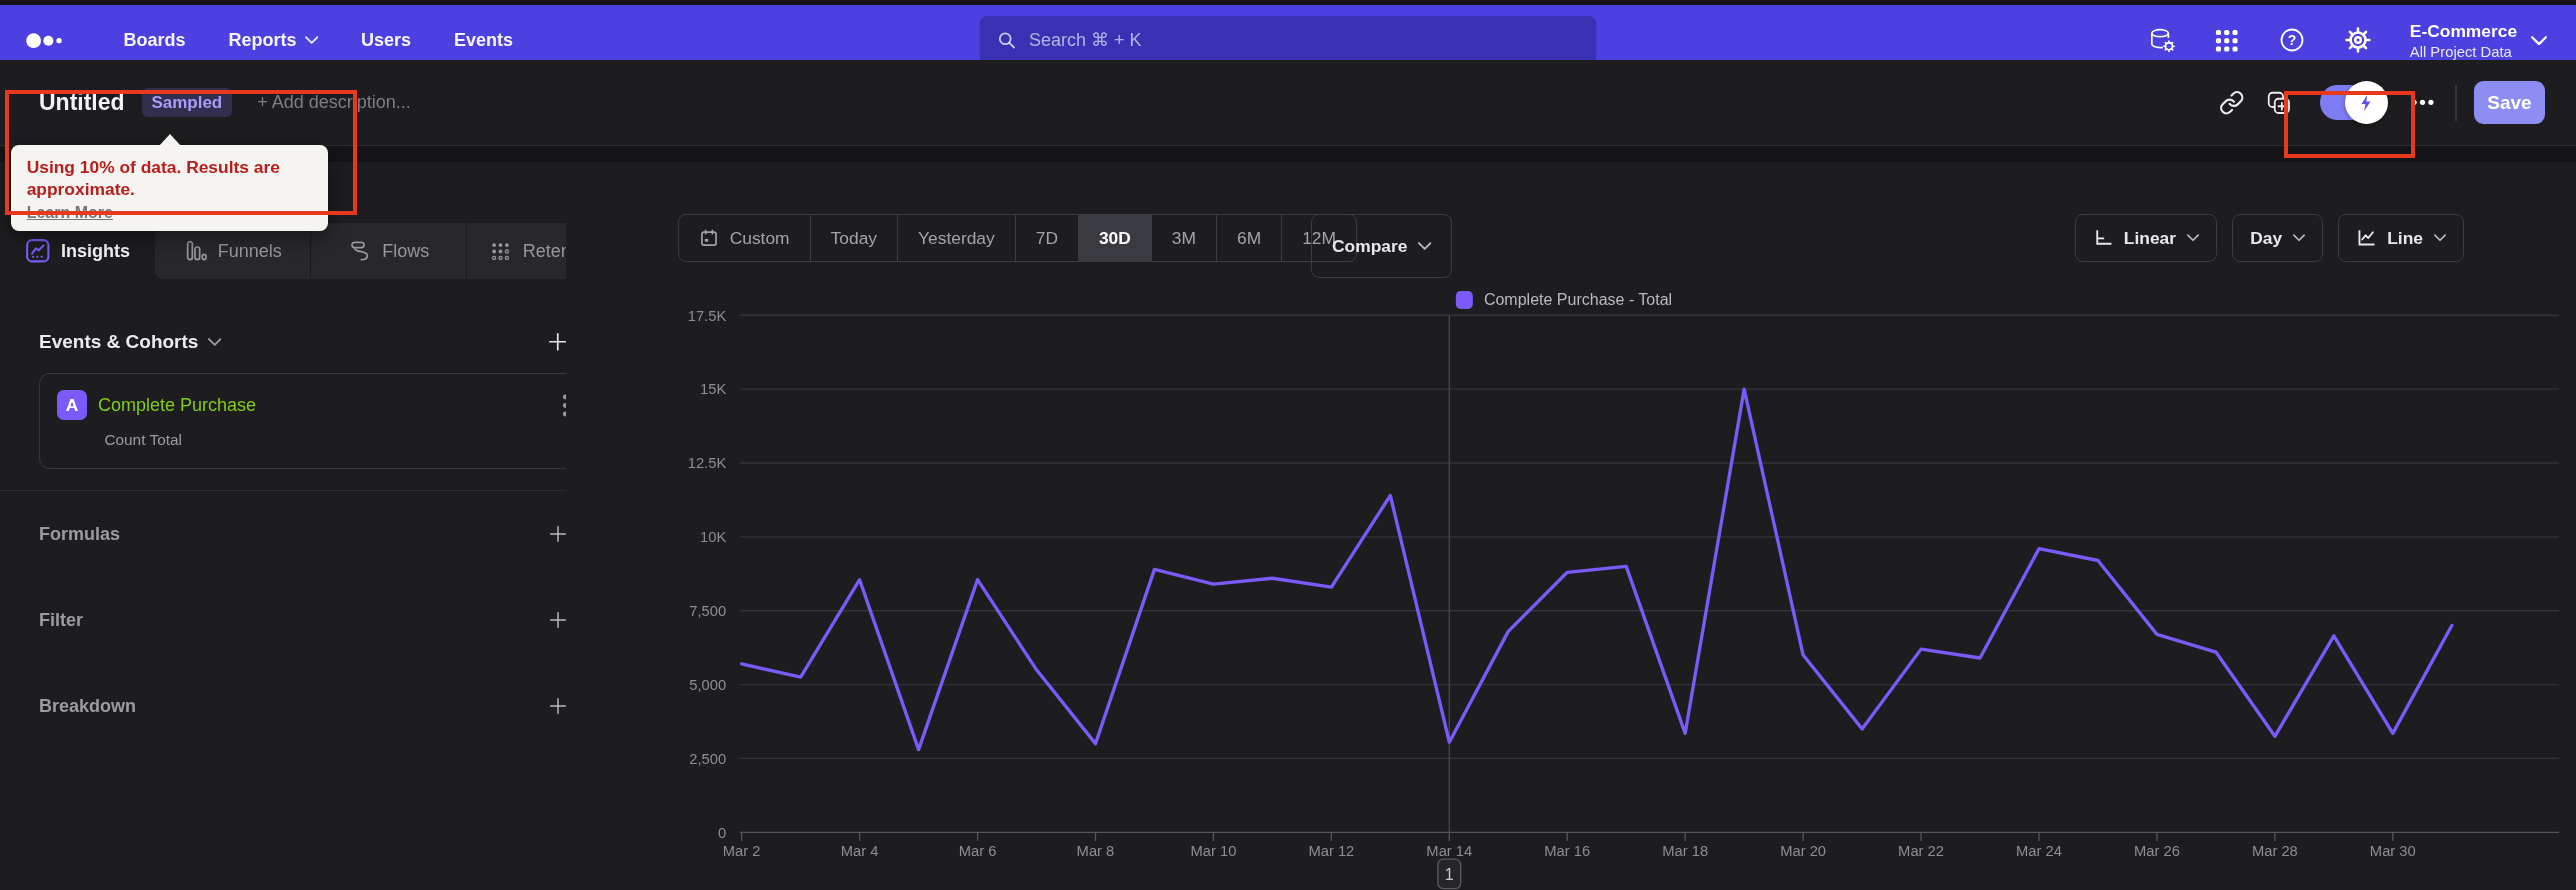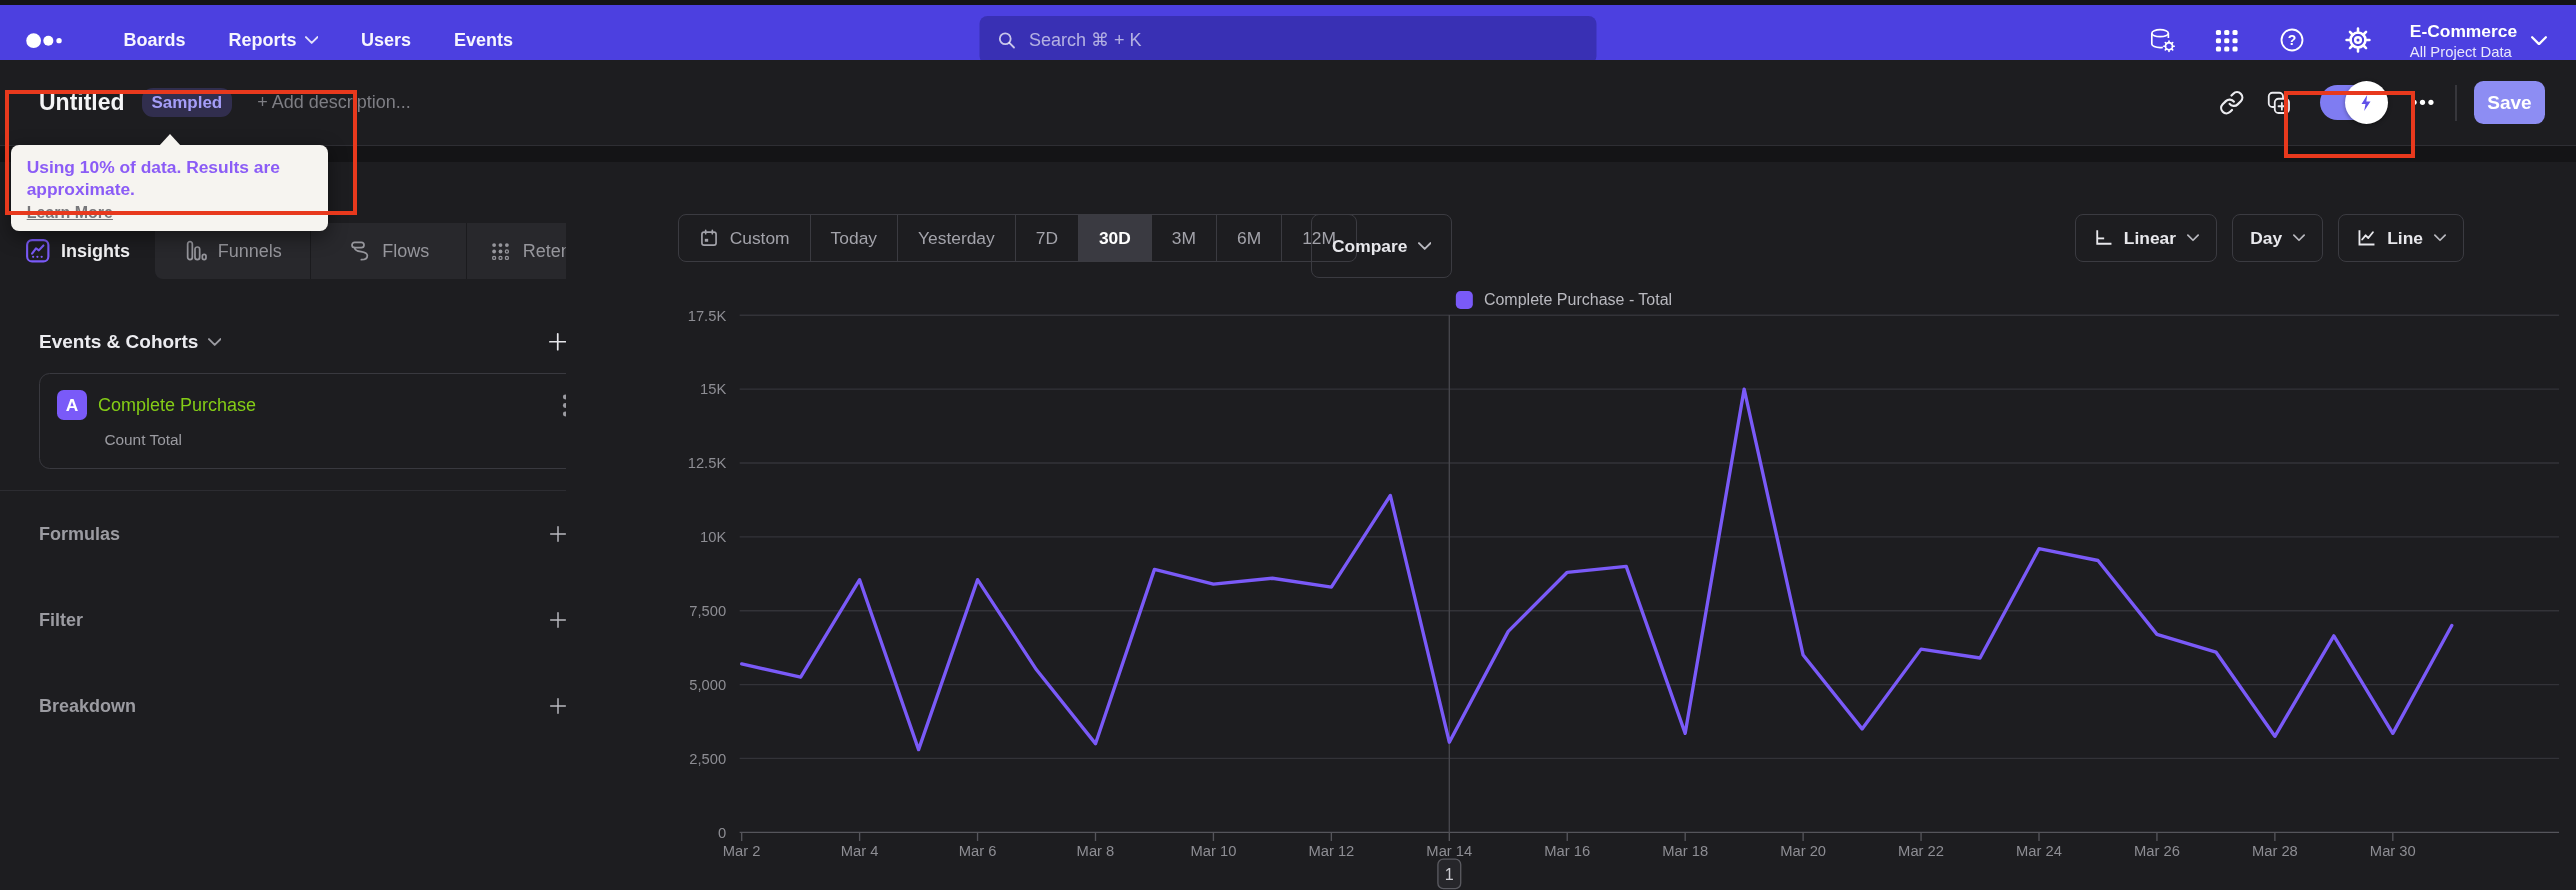--- a/index.html
+++ b/index.html
@@ -17,33 +17,33 @@
   .nav-right { margin-left:auto; display:flex; align-items:center; gap:38px; padding-right:29.5px; }
   .nav-icon { color:#fff; display:flex; align-items:center; cursor:pointer; }
   .project { display:flex; align-items:center; gap:13.4px; cursor:pointer; }
   .project .pname { font-size:17.4px; font-weight:700; color:#fff; }
   .project .pscope { font-size:14.8px; color:rgba(255,255,255,.88); margin-top:2px; }
   .chev { display:flex; align-items:center; }
 
   
   .header-row { position:absolute; top:60px; left:0; right:0; height:86px; background:#1d1d20; border-bottom:1.3px solid #2e2e33; display:flex; align-items:center; }
   .title { margin-left:39px; font-size:23px; font-weight:700; color:#f4f4f6; }
-  .badge-sampled { margin-left:17.4px; background:#312e4e; color:#a59ef8; font-size:17px; font-weight:600; padding:4.7px 9.4px; border-radius:11px; cursor:pointer; }
+  .badge-sampled { margin-left:17.4px; background:#312e4e; color:#a59ef8; font-size:17px; font-weight:600; padding:4.7px 9.4px; border-radius:6px; cursor:pointer; }
   .add-desc { margin-left:25.5px; font-size:18px; color:#7e7e84; cursor:pointer; }
   .header-actions { margin-left:auto; display:flex; align-items:center; padding-right:31px; }
   .hicon { color:#ececf0; display:flex; align-items:center; cursor:pointer; margin-left:20px; }
   .toggle { position:relative; width:64px; height:35px; background:#7f7cf2; border-radius:17.4px; margin:0 27px 0 28px; cursor:pointer; }
   .toggle .knob { position:absolute; right:-4px; top:-4px; width:43px; height:43px; border-radius:50%; background:#fff; display:flex; align-items:center; justify-content:center; box-shadow:0 1.3px 4px rgba(0,0,0,.35); }
   .vdiv { width:1.3px; height:36px; background:#37373c; margin:0 17.4px 0 21.5px; }
   .save-btn { width:71px; height:43px; background:#8d8df3; color:#fff; font-size:19px; font-weight:600; border:none; border-radius:9.4px; cursor:pointer; }
 
   
   .tooltip { position:absolute; left:10.7px; top:145px; width:317px; background:#f6f4f0; border-radius:8px; padding:10.7px 16px 9.4px; z-index:40; box-shadow:0 5.4px 19px rgba(0,0,0,.45); }
   .tooltip:before { content:""; position:absolute; top:-11.4px; left:148px; border-left:11.4px solid transparent; border-right:11.4px solid transparent; border-bottom:12px solid #f6f4f0; }
-  .tooltip .tt-text { font-size:17.4px; font-weight:700; color:#8b5cf6; line-height:1.3; }
+  .tooltip .tt-text { font-size:17.4px; font-weight:700; color:#b91c1c; line-height:1.3; }
   .tooltip .tt-link { display:inline-block; margin-top:2.7px; font-size:16px; font-weight:600; color:#77777a; text-decoration:underline; cursor:pointer; }
 
   
   .red-box { position:absolute; border:4.7px solid #e8391d; z-index:60; pointer-events:none; }
   .red-box-1 { left:5.4px; top:90px; width:352px; height:125px; }
   .red-box-2 { left:2284px; top:91px; width:131px; height:67px; }
 
   
   .sidebar { position:absolute; left:0; top:162px; width:623px; bottom:0; background:#1d1d20; border-right:1.3px solid #2f2f34; }
   .tabs { display:flex; margin-top:61px; height:56px; }

